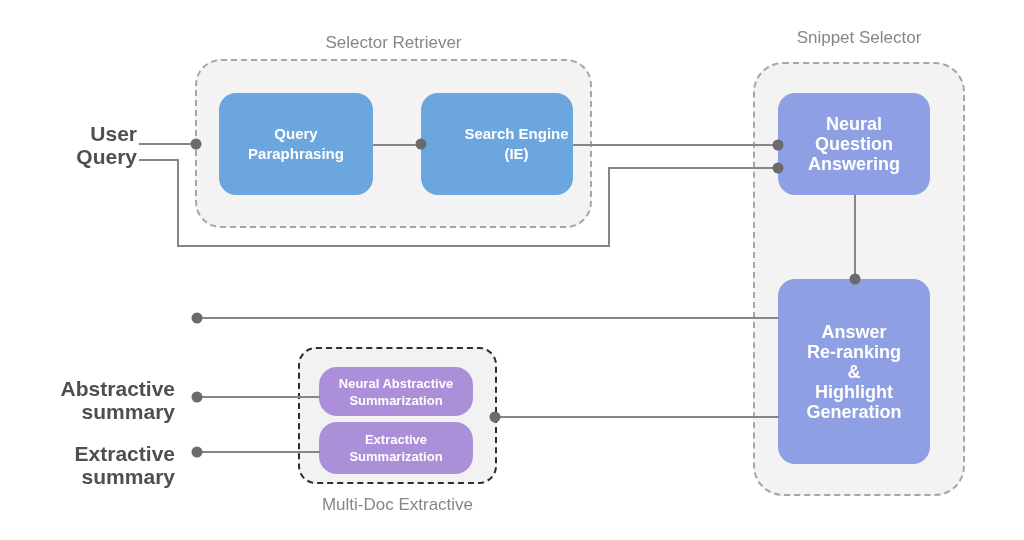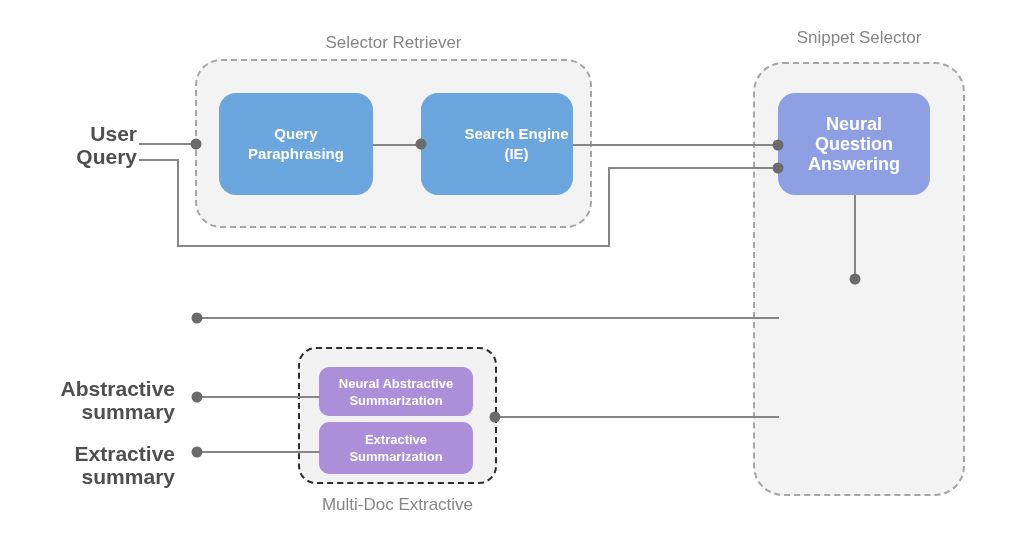--- a/index.html
+++ b/index.html
@@ -44,21 +44,21 @@
     display: flex;
     align-items: center;
     justify-content: center;
     text-align: center;
     color: var(--box-text);
     font-weight: bold;
     white-space: pre-line;
   }
   .node.blue  { background: var(--blue); border-radius: 17px; font-size: 15px; line-height: 20px; }
   .node.peri  { background: var(--periwinkle); border-radius: 17px; font-size: 18px; line-height: 20px; }
-  .node.purp  { background: var(--purple); border-radius: 10px; font-size: 13px; line-height: 17px; }
+  .node.purp  { background: var(--purple); border-radius: 18px; font-size: 13px; line-height: 17px; }
 
   .io-label {
     position: absolute;
     color: var(--label-text);
     font-weight: bold;
     font-size: 21px;
     line-height: 23px;
     text-align: right;
     white-space: pre-line;
   }
@@ -93,20 +93,25 @@
   <div class="node blue" style="left:219px; top:93px; width:154px; height:102px;">Query
 Paraphrasing</div>
 
   <div class="node blue" style="left:421px; top:93px; width:152px; height:102px;padding-left:39px;">Search Engine
 (IE)</div>
 
   <div class="node peri" style="left:778px; top:93px; width:152px; height:102px;">Neural
 Question
 Answering</div>
 
+  <div class="node peri" style="left:778px; top:279px; width:152px; height:185px;">Answer
+Re-ranking
+&amp;
+Highlight
+Generation</div>
 
   <div class="node purp" style="left:319px; top:367px; width:154px; height:49px;">Neural Abstractive
 Summarization</div>
 
   <div class="node purp" style="left:319px; top:422px; width:154px; height:52px;">Extractive
 Summarization</div>
 
   <div class="io-label" style="left:17px; top:122px; width:120px;">User
 Query</div>
 

